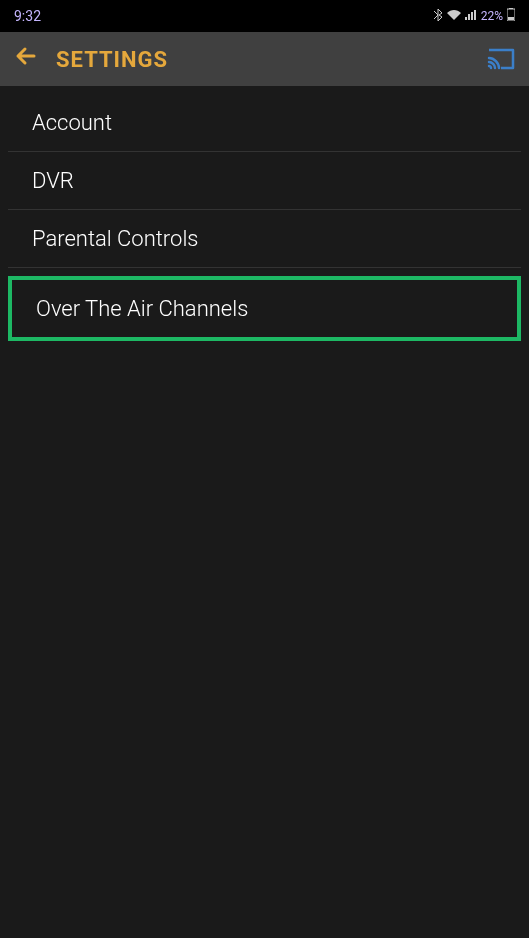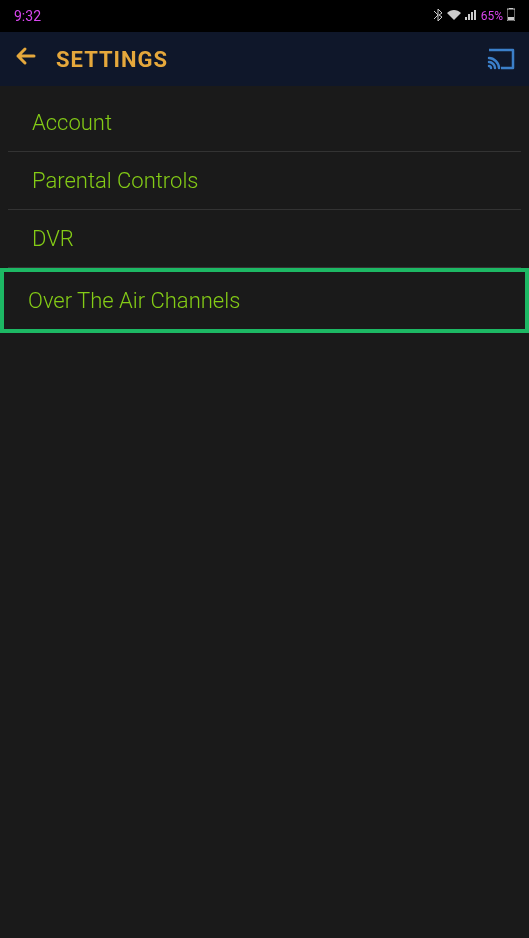--- a/index.html
+++ b/index.html
@@ -14,38 +14,38 @@
       font-family: -apple-system, BlinkMacSystemFont, 'Segoe UI', Roboto, sans-serif;
       overflow: hidden;
     }
     .status-bar {
       height: 32px;
       display: flex;
       justify-content: space-between;
       align-items: center;
       padding: 0 14px;
       background: #000;
-      color: #d946ef;
+      color: #c4b5fd;
       font-size: 14px;
     }
     .status-right {
       display: flex;
       align-items: center;
       gap: 4px;
     }
     .status-right span {
       font-size: 12px;
     }
     .header {
       height: 54px;
       display: flex;
       align-items: center;
       justify-content: space-between;
       padding: 0 14px;
-      background: #0f172a;
+      background: #404040;
       gap: 35px;
     }
     .header-left {
       display: flex;
       align-items: center;
       gap: 18px;
     }
     .back-arrow {
       color: #e5a83c;
       font-size: 24px;
@@ -67,30 +67,30 @@
       background: #1a1a1a;
       flex: 1;
       height: calc(938px - 32px - 54px);
       padding-top: 8px;
     }
     .settings-list {
       list-style: none;
     }
     .settings-item {
       padding: 16px 24px;
-      color: #84cc16;
+      color: #ffffff;
       font-size: 22px;
       font-weight: 300;
       border-bottom: 1px solid #333;
       cursor: pointer;
       margin: 0 8px;
     }
     .settings-item.highlighted {
       border: 4px solid #1db864;
-      margin: 0;
+      margin: 8px;
       padding: 16px 24px;
       border-bottom: 4px solid #1db864;
     }
     .settings-item:last-child {
       border-bottom: 4px solid #1db864;
     }
   </style>
 </head>
 <body>
 
@@ -105,21 +105,21 @@
     <span>
       <svg width="14" height="10" viewBox="0 0 14 10" fill="none">
         <path d="M7 10L0 3c4-4 10-4 14 0l-7 7z" fill="#ccc"></path>
       </svg>
     </span>
     <span>
       <svg width="12" height="10" viewBox="0 0 12 10" fill="#ccc">
         <path d="M0 10h2V7H0zm3 0h2V4H3zm3 0h2V2H6zm3 0h2V0H9z"></path>
       </svg>
     </span>
-    <span>65%</span>
+    <span>22%</span>
     <span>
       <svg width="8" height="13" viewBox="0 0 8 13" fill="none">
         <rect x="0" y="1" width="8" height="12" stroke="#ccc" stroke-width="1" fill="none"></rect>
         <rect x="2" y="0" width="4" height="1" fill="#ccc"></rect>
         <rect x="1" y="9" width="6" height="3" fill="#ccc"></rect>
       </svg>
     </span>
   </div>
 </div>
 
@@ -139,22 +139,22 @@
     </svg>
   </span>
 </div>
 
 <div class="content">
   <ul class="settings-list">
     <li class="settings-item">
       <span>Account</span>
     </li>
     <li class="settings-item">
-      <span>Parental Controls</span>
+      <span>DVR</span>
     </li>
     <li class="settings-item">
-      <span>DVR</span>
+      <span>Parental Controls</span>
     </li>
     <li class="settings-item highlighted">
       <span>Over The Air Channels</span>
     </li>
   </ul>
 </div>
 
 </body></html>

